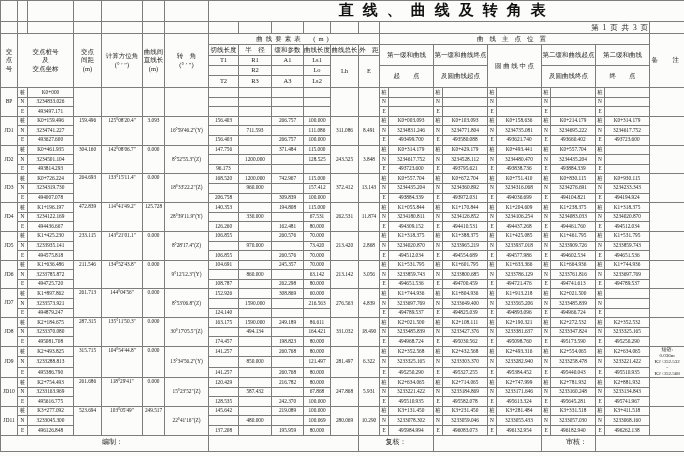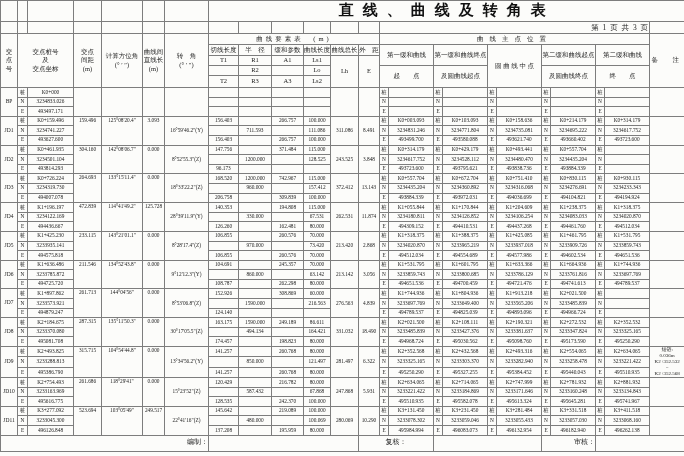--- a/index.html
+++ b/index.html
@@ -24,21 +24,21 @@
   .vtext { line-height:1.55; }
   .ls3 { letter-spacing:3px; } .ls6 { letter-spacing:6px; } .ls4 { letter-spacing:4px; }
   .dr td { height:9.6px; }
   .lbl { font-size:5.3px; }
   .val, .num { font-size:5.3px; letter-spacing:0; }
   .top { vertical-align:top; padding-top:1px; }
   .mid { vertical-align:middle; }
   .id-cell { font-size:5.5px; }
   .remark { font-size:5px; white-space:pre-line; line-height:1.2; }
   .ft td { height:16px; font-size:7px; }
-  .ft .left { text-align:right; padding-left:16px; }
+  .ft .left { text-align:center; padding-left:16px; }
 </style>
 </head>
 <body>
 
 <table>
   <colgroup>
     <col style="width:17px">
       <col style="width:10px">
       <col style="width:46px">
     <col style="width:28px">

